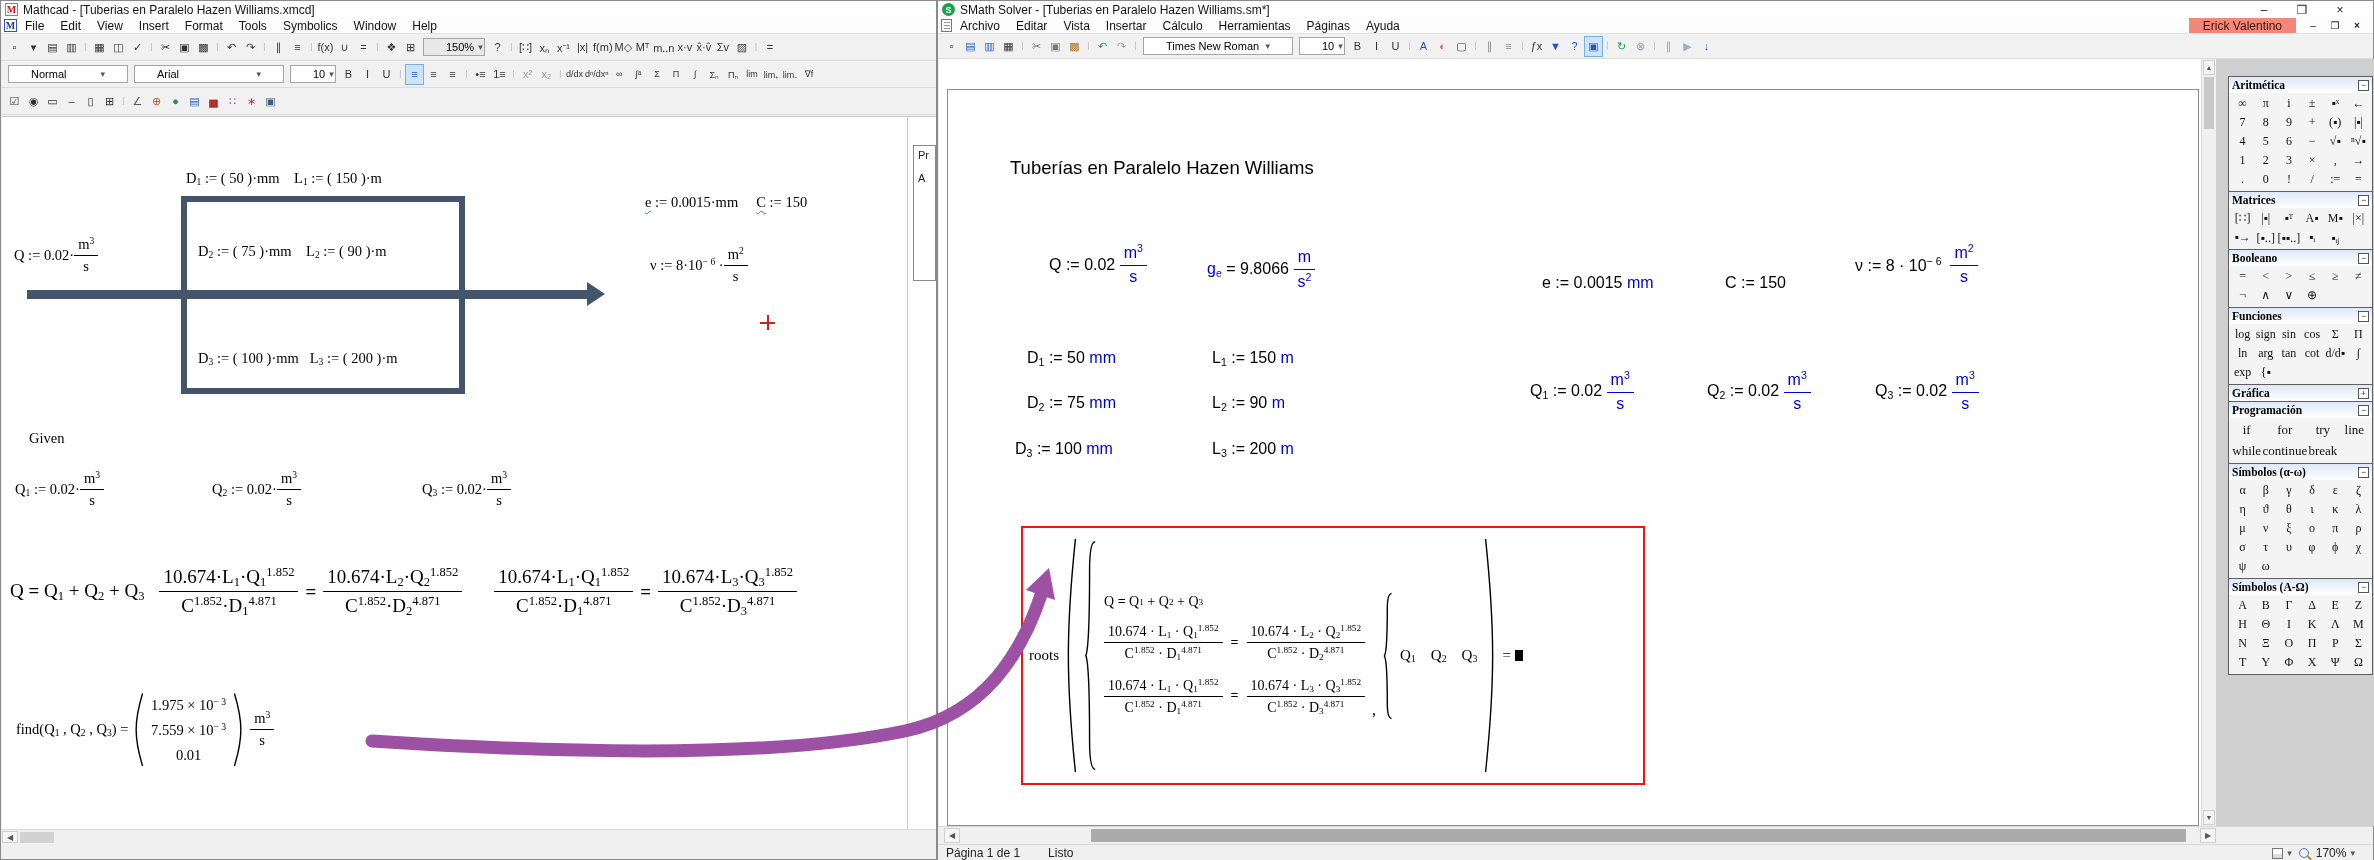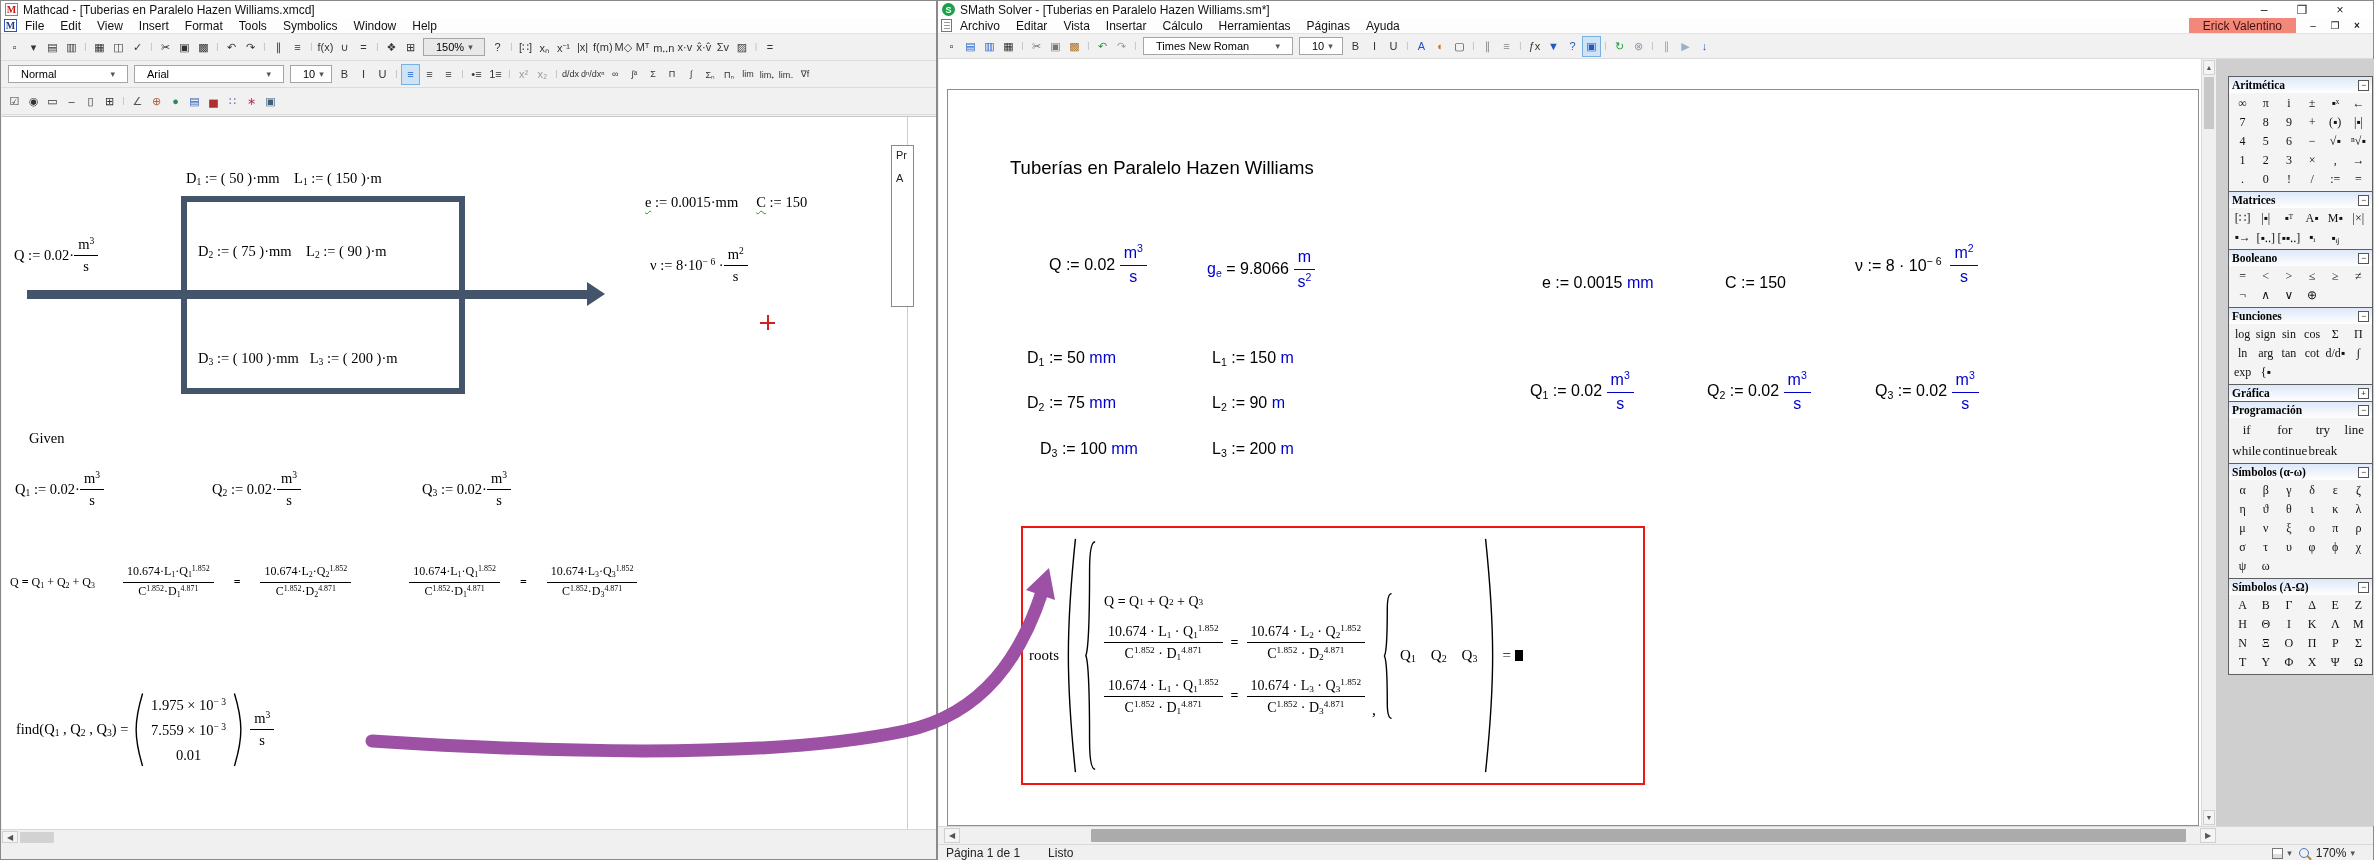--- a/index.html
+++ b/index.html
@@ -24,21 +24,21 @@
   .badge{background:#f2887a;color:#441110;font-size:12px;padding:0 14px;height:15px;display:flex;align-items:center;white-space:nowrap}
   
   .trow{background:#f1f1f1;border-bottom:1px solid #dcdcdc;display:flex;align-items:center;padding:0 4px;overflow:hidden}
   .mc .trow{height:27px}
   .sm .trow{height:25px}
   .tgroup{display:flex;align-items:center}
   .ti{min-width:17px;height:19px;display:inline-flex;align-items:center;justify-content:center;font-size:11px;color:#333;margin:0 1px;white-space:nowrap;cursor:pointer}
   .ti[data-name="separator"]{color:#c6c6c6;cursor:default;min-width:7px}
   .ti[data-active="true"]{background:#cfe3f7;outline:1px solid #7ab0e0}
   .tsmall .ti{font-size:9px}
-  .dd{border:1px solid #a5a5a5;background:#fff;height:18px;display:inline-flex;align-items:center;justify-content:space-between;padding:0 12px;font-size:11px;margin:0 3px;cursor:pointer}
+  .dd{border:1px solid #a5a5a5;background:#fff;height:18px;display:inline-flex;align-items:center;justify-content:space-between;padding:0 22px;font-size:11px;margin:0 3px;cursor:pointer}
   .dda{font-style:normal;color:#555;margin-left:4px;font-size:9px}
   .zoomdd{background:#e8e8e8}
   
   .hscroll{position:absolute;left:0;right:0;background:#f0f0f0;border-top:1px solid #d8d8d8;display:block}
   .sb-btn{position:absolute;top:1px;width:16px;bottom:1px;background:#f4f4f4;border:1px solid #d0d0d0;color:#555;font-size:8px;display:flex;align-items:center;justify-content:center;cursor:pointer}
   .sb-thumb{position:absolute;top:2px;background:#ababab;border-radius:1px;cursor:pointer}
   .sbar{position:absolute;left:0;right:0;top:843px;height:17px;background:#f0f0f0;border-top:1px solid #d9d9d9;display:flex;align-items:center;font-size:12px;color:#222;padding:0 8px}
   
   .mline{position:absolute;font-family:"Liberation Serif","DejaVu Serif",serif;font-size:14.5px;color:#000;white-space:pre}
   .fx{display:flex;align-items:center}
@@ -268,21 +268,21 @@
         <span class="frac" data-name="unit-fraction"><span class="num"><span class="tk-n">m</span><span class="tk-sup">3</span></span><span class="den"><span class="tk-n">s</span></span></span>
       </div>
       <div class="mline fx" data-name="formula-q2" style="left:210px;top:352px">
         <span><span class="tk-n">Q</span><span class="tk-sub">2</span><span class="tk-n"> := 0.02·</span></span>
         <span class="frac" data-name="unit-fraction"><span class="num"><span class="tk-n">m</span><span class="tk-sup">3</span></span><span class="den"><span class="tk-n">s</span></span></span>
       </div>
       <div class="mline fx" data-name="formula-q3" style="left:420px;top:352px">
         <span><span class="tk-n">Q</span><span class="tk-sub">3</span><span class="tk-n"> := 0.02·</span></span>
         <span class="frac" data-name="unit-fraction"><span class="num"><span class="tk-n">m</span><span class="tk-sup">3</span></span><span class="den"><span class="tk-n">s</span></span></span>
       </div>
-      <div class="mline fx" data-name="hazen-williams-equations" style="left:8px;top:447px;gap:20px;font-size:12px">
+      <div class="mline fx" data-name="hazen-williams-equations" style="left:8px;top:447px;gap:7px;font-size:19px">
         <span style="margin-right:8px"><span class="tk-n">Q </span><span class="tk-b">=</span><span class="tk-n"> Q</span><span class="tk-sub">1</span><span class="tk-n"> + Q</span><span class="tk-sub">2</span><span class="tk-n"> + Q</span><span class="tk-sub">3</span></span>
         <span class="frac" data-name="equation-fraction"><span class="num"><span class="tk-n">10.674·L</span><span class="tk-sub">1</span><span class="tk-n">·Q</span><span class="tk-sub">1</span><span class="tk-sup">1.852</span></span><span class="den"><span class="tk-n">C</span><span class="tk-sup">1.852</span><span class="tk-n">·D</span><span class="tk-sub">1</span><span class="tk-sup">4.871</span></span></span>
         <span class="tk-b" data-name="boolean-equals">=</span>
         <span class="frac" data-name="equation-fraction"><span class="num"><span class="tk-n">10.674·L</span><span class="tk-sub">2</span><span class="tk-n">·Q</span><span class="tk-sub">2</span><span class="tk-sup">1.852</span></span><span class="den"><span class="tk-n">C</span><span class="tk-sup">1.852</span><span class="tk-n">·D</span><span class="tk-sub">2</span><span class="tk-sup">4.871</span></span></span>
         <span style="width:18px" data-name="spacer"></span>
         <span class="frac" data-name="equation-fraction"><span class="num"><span class="tk-n">10.674·L</span><span class="tk-sub">1</span><span class="tk-n">·Q</span><span class="tk-sub">1</span><span class="tk-sup">1.852</span></span><span class="den"><span class="tk-n">C</span><span class="tk-sup">1.852</span><span class="tk-n">·D</span><span class="tk-sub">1</span><span class="tk-sup">4.871</span></span></span>
         <span class="tk-b" data-name="boolean-equals">=</span>
         <span class="frac" data-name="equation-fraction"><span class="num"><span class="tk-n">10.674·L</span><span class="tk-sub">3</span><span class="tk-n">·Q</span><span class="tk-sub">3</span><span class="tk-sup">1.852</span></span><span class="den"><span class="tk-n">C</span><span class="tk-sup">1.852</span><span class="tk-n">·D</span><span class="tk-sub">3</span><span class="tk-sup">4.871</span></span></span>
       </div>
       <div class="mline fx" data-name="find-result" style="left:14px;top:575px">
@@ -296,21 +296,21 @@
             <span class="vrow"><span class="tk-n">7.559 × 10</span><span class="tk-sup">− 3</span></span>
             <span class="vrow"><span class="tk-n">0.01</span></span>
           </span>
           <svg class="sv mirror" viewBox="0 0 14 100" preserveAspectRatio="none" data-name="right-paren-icon">
               <path d="M12 2 Q3 30 3 50 Q3 70 12 98" fill="none" stroke="#000" stroke-width="1.4" vector-effect="non-scaling-stroke"></path>
             </svg>
         </span>
         <span class="frac" data-name="unit-fraction" style="margin-left:5px"><span class="num"><span class="tk-n">m</span><span class="tk-sup">3</span></span><span class="den"><span class="tk-n">s</span></span></span>
       </div>
       <div class="pageline" data-name="page-break-line" style="left:905px"></div>
-      <div class="clip-panel" data-name="clipped-floating-panel" style="left:889px;top:28px;width:23px;height:162px">
+      <div class="clip-panel" data-name="clipped-floating-panel" style="left:911px;top:28px;width:23px;height:136px">
         <span data-name="clipped-label">Pr</span>
         <span data-name="clipped-label">A</span>
       </div>
     </div>
 
     <div class="hscroll" data-name="mathcad-horizontal-scrollbar" style="top:828px;height:15px">
       <span class="sb-btn" data-name="scroll-left-icon" style="left:1px">◀</span>
       <span class="sb-thumb" data-name="scrollbar-thumb" style="left:19px;width:34px;height:11px;background:#d2d2d2"></span>
     </div>
   </section>
@@ -410,21 +410,21 @@
       <div class="sm-line" data-name="formula-c" style="left:786px;top:215px"><span class="tk-n">C := 150</span></div>
       <div class="sm-line fx" data-name="formula-nu" style="left:916px;top:183px">
         <span><span class="tk-n">ν := 8 · 10</span><span class="tk-sup">− 6</span><span class="tk-n">  </span></span>
         <span class="frac ufrac" data-name="unit-fraction"><span class="num"><span class="tk-u">m</span><span class="tk-usup">2</span></span><span class="den"><span class="tk-u">s</span></span></span>
       </div>
 
       <div class="sm-line" data-name="formula-d1" style="left:88px;top:290px"><span class="tk-n">D</span><span class="tk-sub">1</span><span class="tk-n"> := 50 </span><span class="tk-u">mm</span></div>
       <div class="sm-line" data-name="formula-l1" style="left:273px;top:290px"><span class="tk-n">L</span><span class="tk-sub">1</span><span class="tk-n"> := 150 </span><span class="tk-u">m</span></div>
       <div class="sm-line" data-name="formula-d2" style="left:88px;top:335px"><span class="tk-n">D</span><span class="tk-sub">2</span><span class="tk-n"> := 75 </span><span class="tk-u">mm</span></div>
       <div class="sm-line" data-name="formula-l2" style="left:273px;top:335px"><span class="tk-n">L</span><span class="tk-sub">2</span><span class="tk-n"> := 90 </span><span class="tk-u">m</span></div>
-      <div class="sm-line" data-name="formula-d3" style="left:101px;top:381px"><span class="tk-n">D</span><span class="tk-sub">3</span><span class="tk-n"> := 100 </span><span class="tk-u">mm</span></div>
+      <div class="sm-line" data-name="formula-d3" style="left:76px;top:381px"><span class="tk-n">D</span><span class="tk-sub">3</span><span class="tk-n"> := 100 </span><span class="tk-u">mm</span></div>
       <div class="sm-line" data-name="formula-l3" style="left:273px;top:381px"><span class="tk-n">L</span><span class="tk-sub">3</span><span class="tk-n"> := 200 </span><span class="tk-u">m</span></div>
 
       <div class="sm-line fx" data-name="formula-q1" style="left:591px;top:310px">
         <span><span class="tk-n">Q</span><span class="tk-sub">1</span><span class="tk-n"> := 0.02 </span></span>
         <span class="frac ufrac" data-name="unit-fraction"><span class="num"><span class="tk-u">m</span><span class="tk-usup">3</span></span><span class="den"><span class="tk-u">s</span></span></span>
       </div>
       <div class="sm-line fx" data-name="formula-q2" style="left:768px;top:310px">
         <span><span class="tk-n">Q</span><span class="tk-sub">2</span><span class="tk-n"> := 0.02 </span></span>
         <span class="frac ufrac" data-name="unit-fraction"><span class="num"><span class="tk-u">m</span><span class="tk-usup">3</span></span><span class="den"><span class="tk-u">s</span></span></span>
       </div>

